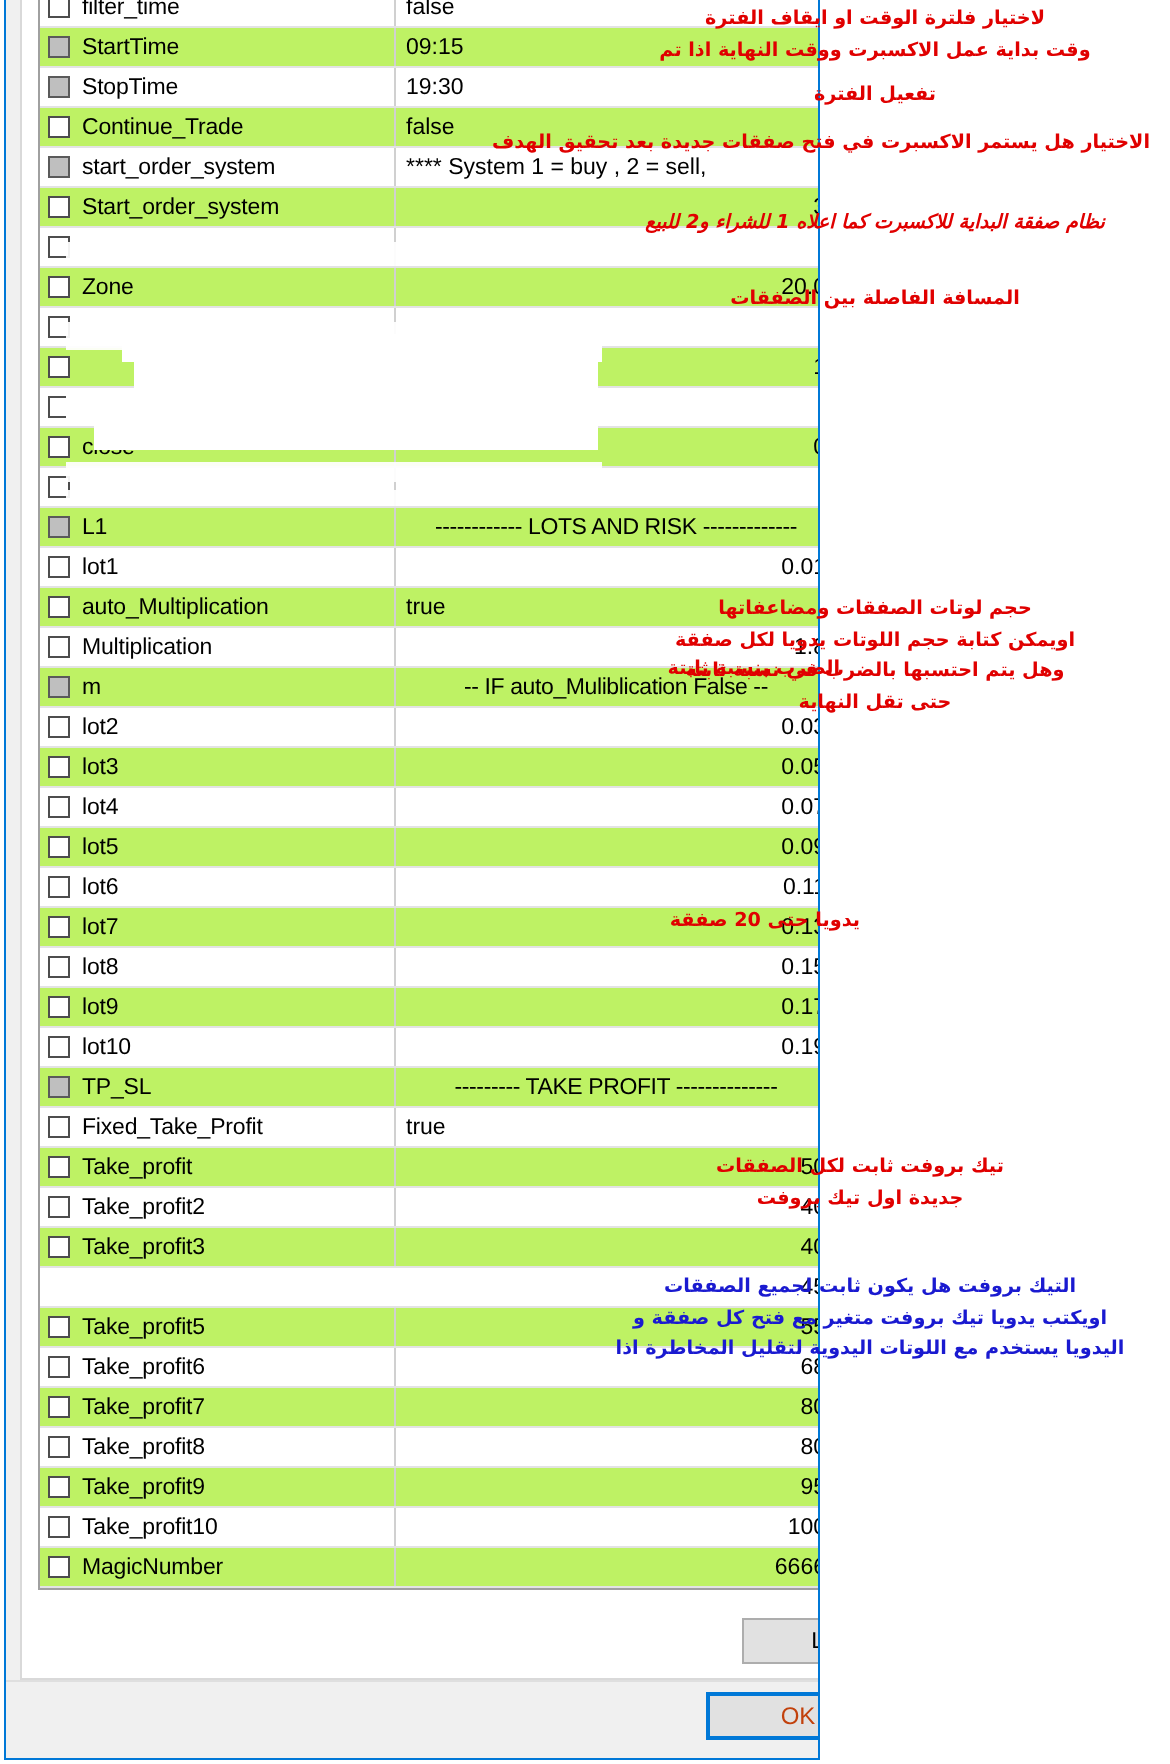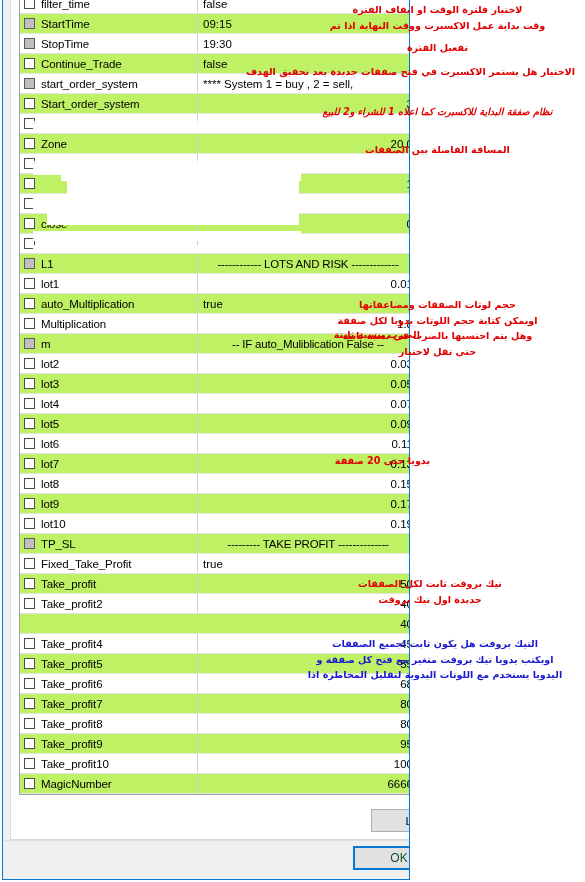--- a/index.html
+++ b/index.html
@@ -158,21 +158,21 @@
     top: 849px;
     width: 92px;
     height: 24px;
     background: #e1e1e1;
     border: 2px solid #0078d7;
     box-sizing: border-box;
     display: flex;
     align-items: center;
     justify-content: center;
     font-size: 12px;
-    color: #14532d;
+    color: #c2410c;
   }
   #footer-bar {
     position: absolute;
     left: 0;
     top: 843px;
     right: 0;
     height: 41px;
     background: #f0f0f0;
     border-top: 1px solid #dfdfdf;
   }
@@ -405,27 +405,27 @@
           <div class="cell-val num">50</div>
         </div>
         <div class="row">
           <div class="cell-name">
             <span class="cb"></span>
             <span class="nm">Take_profit2</span>
           </div>
           <div class="cell-val num">40</div>
         </div>
         <div class="row alt">
+          <div class="cell-name">
+            <span class="cb"></span>
+            <span class="nm">Take_profit3</span>
+          </div>
           <div class="cell-val num">40</div>
         </div>
         <div class="row">
-          <div class="cell-name">
-            <span class="cb"></span>
-            <span class="nm">Take_profit4</span>
-          </div>
           <div class="cell-val num">45</div>
         </div>
         <div class="row alt">
           <div class="cell-name">
             <span class="cb"></span>
             <span class="nm">Take_profit5</span>
           </div>
           <div class="cell-val num">55</div>
         </div>
         <div class="row">
@@ -501,21 +501,21 @@
 <div class="anno" style="left: 300px; top: 104px; width: 275px; color: rgb(224, 0, 0); font-style: italic;">
     <div>نظام صفقة البداية للاكسبرت كما اعلاه 1 للشراء و2 للبيع</div>
   </div>
 <div class="anno" style="left: 300px; top: 142px; width: 275px; color: rgb(224, 0, 0);">
     <div>المسافة الفاصلة بين الصفقات</div>
   </div>
 <div class="anno" style="left: 300px; top: 297px; width: 275px; color: rgb(224, 0, 0);">
     <div>حجم لوتات الصفقات  ومضاعفاتها</div>
     <div>اويمكن كتابة حجم اللوتات يدويا لكل صفقة</div>
     <div>وهل يتم احتسبها بالضرب في نسبة ثابتة</div>
-    <div>حتى تقل لاختيار</div>
+    <div>حتى تقل النهاية</div>
   </div>
 <div class="anno right" style="left: 300px; top: 327px; width: 120px; color: rgb(224, 0, 0);">
     <div>الضرب بنسبة ثابتة</div>
   </div>
 <div class="anno right" style="left: 300px; top: 453px; width: 130px; color: rgb(224, 0, 0);">
     <div>يدويا حتى 20 صفقة</div>
   </div>
 <div class="anno" style="left: 300px; top: 576px; width: 260px; color: rgb(224, 0, 0);">
     <div>تيك بروفت ثابت لكل الصفقات</div>
     <div>جديدة اول تيك بروفت</div>

